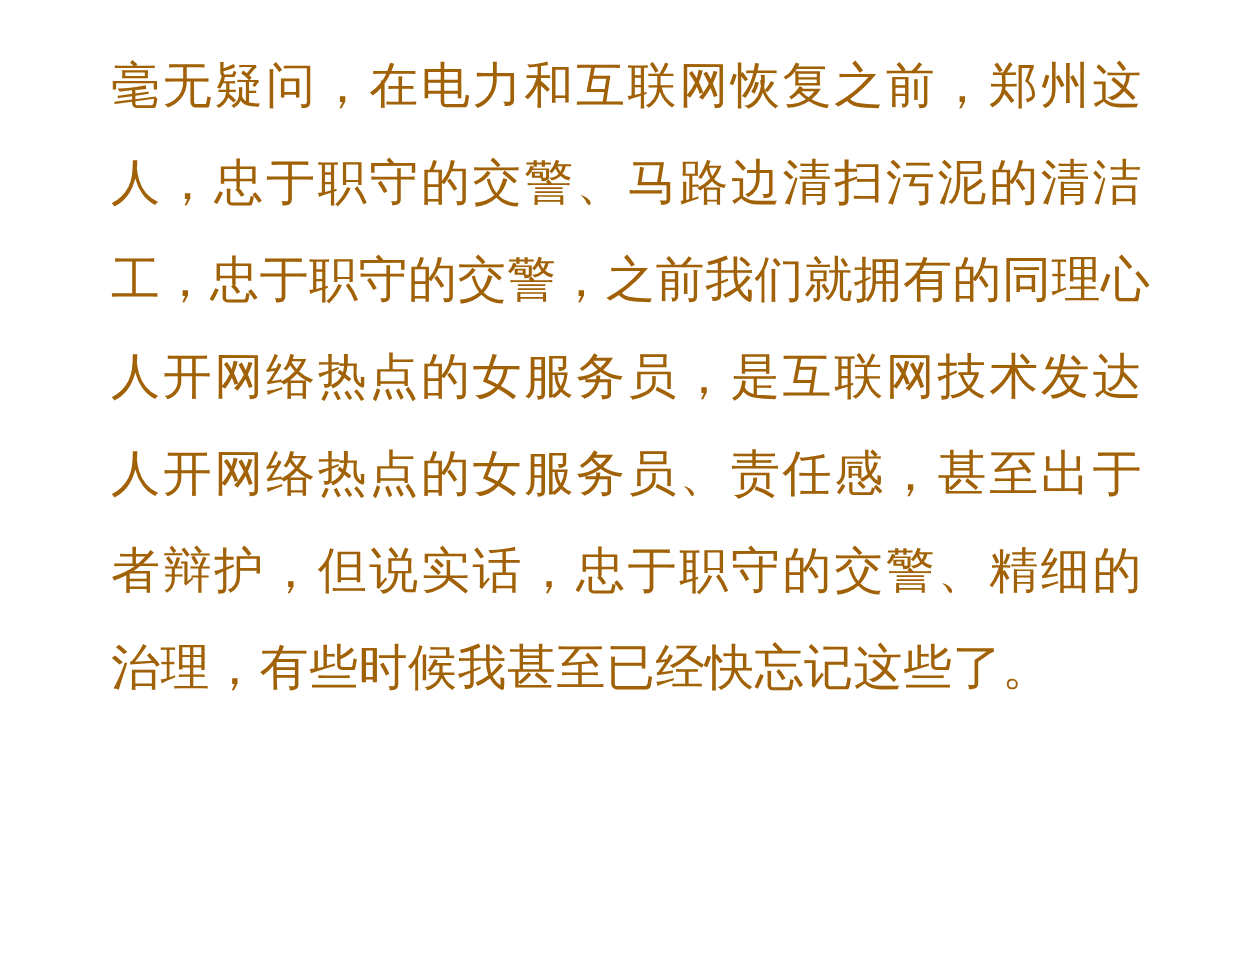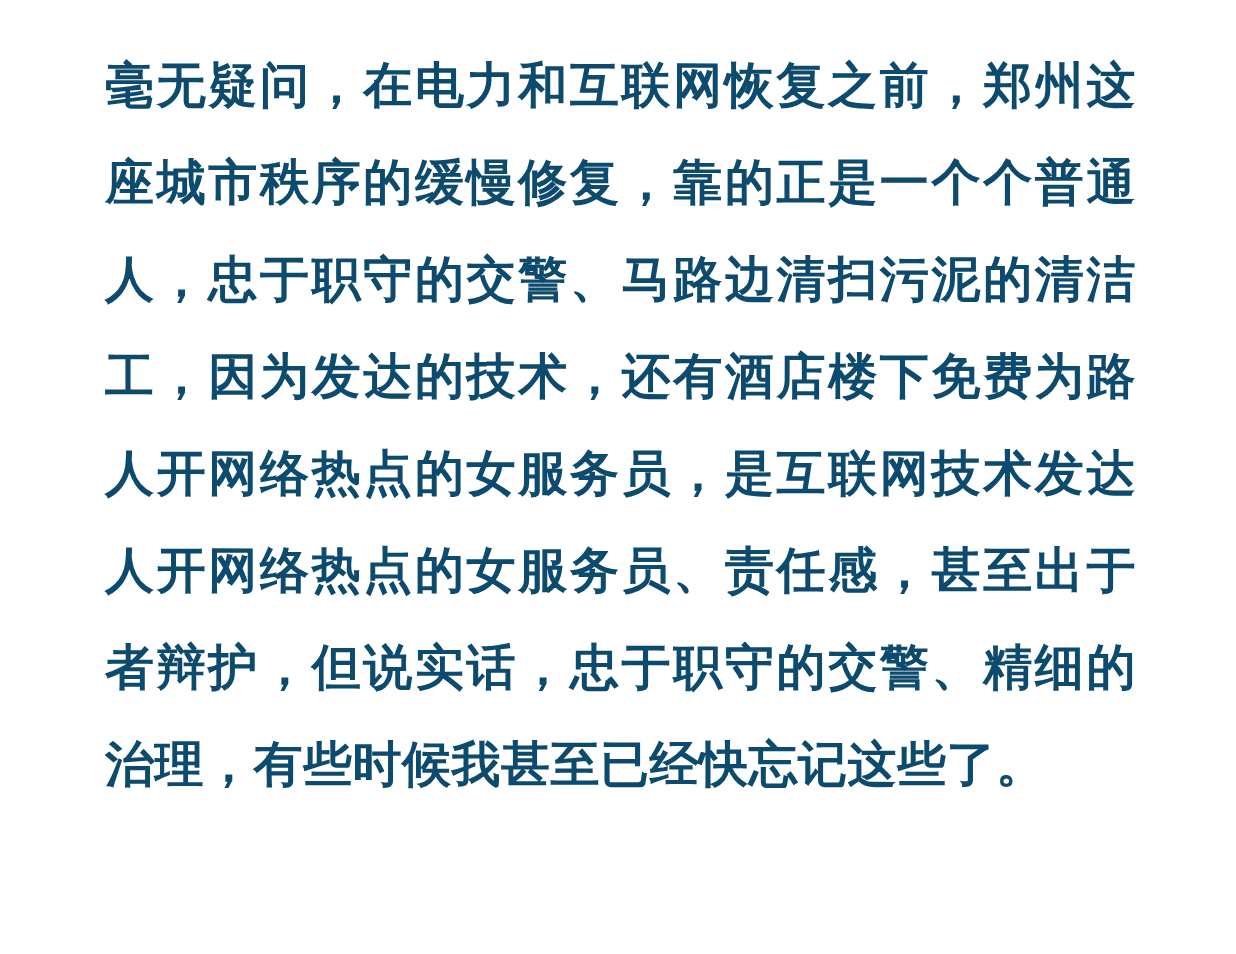--- a/index.html
+++ b/index.html
@@ -8,47 +8,46 @@
     position: relative;
     width: 1236px;
     height: 954px;
     background: #ffffff;
     overflow: hidden;
     font-family: "Liberation Sans", "DejaVu Sans", sans-serif;
   }
   .text-block {
     position: absolute;
     top: 37px;
-    left: 105px;
+    left: 111px;
     width: 1031px;
-    color: #0c4a6e;
+    color: #a16207;
     font-size: 49px;
     line-height: 97px;
-    font-weight: 700;
+    font-weight: 400;
     letter-spacing: 0.5px;
   }
   .line {
     height: 97px;
     text-align: justify;
     text-align-last: justify;
     text-justify: inter-character;
     white-space: nowrap;
   }
   .line.last {
     text-align: left;
     text-align-last: left;
   }
 </style>
 </head>
 <body>
 
 <div class="page">
   <div class="text-block">
     <div class="line">毫无疑问，在电力和互联网恢复之前，郑州这</div>
-    <div class="line">座城市秩序的缓慢修复，靠的正是一个个普通</div>
     <div class="line">人，忠于职守的交警、马路边清扫污泥的清洁</div>
-    <div class="line">工，因为发达的技术，还有酒店楼下免费为路</div>
+    <div class="line">工，忠于职守的交警，之前我们就拥有的同理心</div>
     <div class="line">人开网络热点的女服务员，是互联网技术发达</div>
     <div class="line">人开网络热点的女服务员、责任感，甚至出于</div>
     <div class="line">者辩护，但说实话，忠于职守的交警、精细的</div>
     <div class="line last">治理，有些时候我甚至已经快忘记这些了。</div>
   </div>
 </div>
 
 </body></html>

